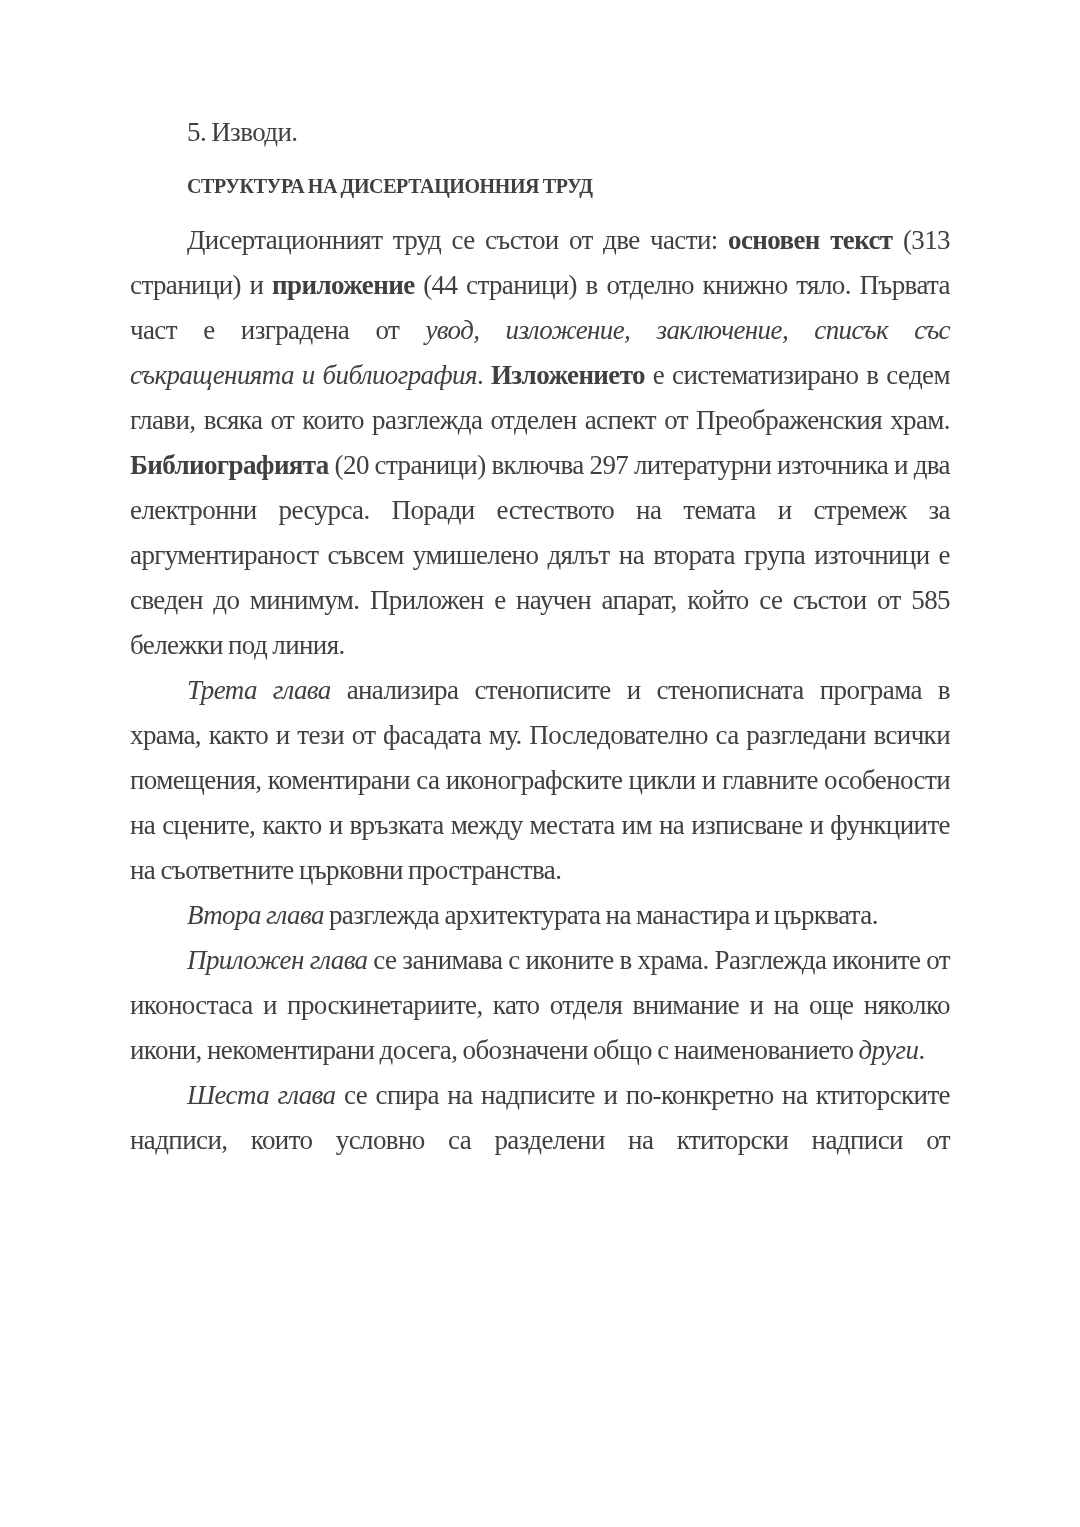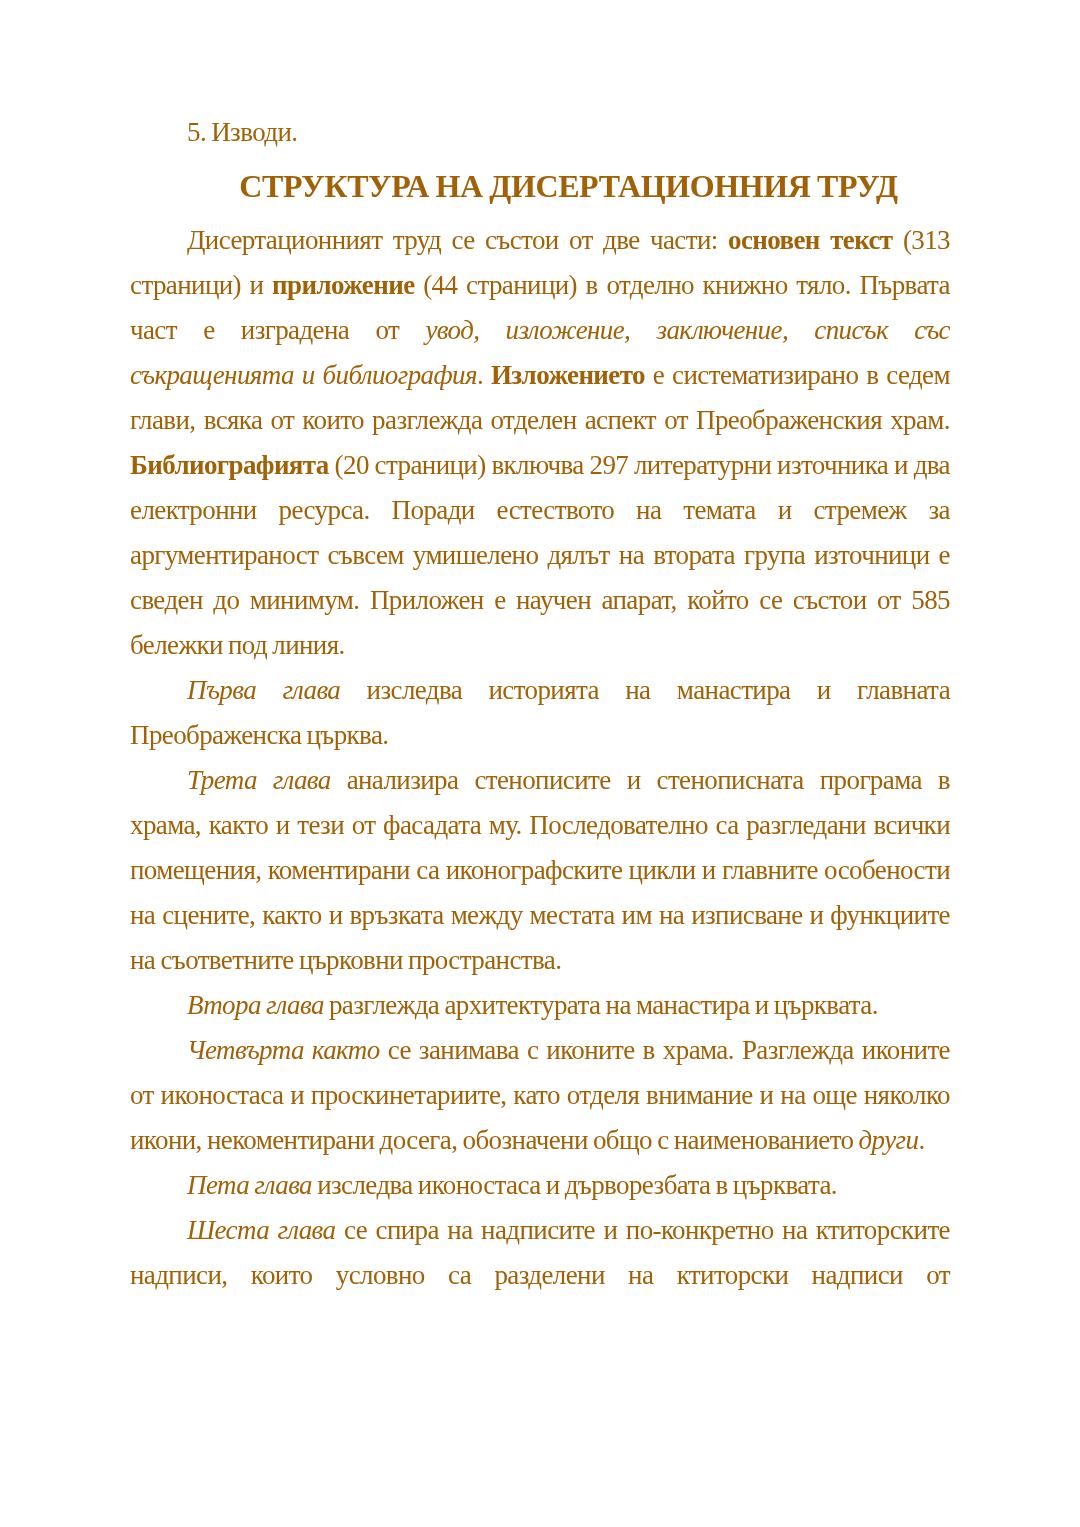--- a/index.html
+++ b/index.html
@@ -29,34 +29,32 @@
     text-indent: 57px;
     text-align: justify;
   }
   .para.justify-last {
     text-align-last: justify;
     font-family: Liberation Serif, serif;
   }
   .heading {
     margin: 9px 0 9px 0;
     text-indent: 57px;
-    font-size: 32px;
+    font-size: 20px;
     font-weight: bold;
     letter-spacing: -0.4px;
-    text-align: center;
+    text-align: left;
   }
   .run-b { font-weight: bold; }
   .run-i { font-style: italic; }
 </style>
 </head>
 <body style="background: rgb(255, 255, 255);">
 
-<div class="page" style="color: #a16207;">
+<div class="page" style="color: #404040;">
   <p class="para"><span>5. Изводи.</span></p>
   <h2 class="heading">СТРУКТУРА НА ДИСЕРТАЦИОННИЯ ТРУД</h2>
   <p class="para"><span>Дисертационният труд се състои от две части: </span><span class="run-b">основен текст</span><span> (313 страници) и </span><span class="run-b">приложение</span><span> (44 страници) в отделно книжно тяло. Първата част е изградена от </span><span class="run-i">увод, изложение, заключение, списък със съкращенията и библиография</span><span>. </span><span class="run-b">Изложението</span><span> е систематизирано в седем глави, всяка от които разглежда отделен аспект от Преображенския храм. </span><span class="run-b">Библиографията</span><span> (20 страници) включва 297 литературни източника и два електронни ресурса. Поради естеството на темата и стремеж за аргументираност съвсем умишелено дялът на втората група източници е сведен до минимум. Приложен е научен апарат, който се състои от 585 бележки под линия.</span></p>
-  <p class="para"><span class="run-i">Първа глава</span><span> изследва историята на манастира и главната Преображенска църква.</span></p>
   <p class="para"><span class="run-i">Трета глава</span><span> анализира стенописите и стенописната програма в храма, както и тези от фасадата му. Последователно са разгледани всички помещения, коментирани са иконографските цикли и главните особености на сцените, както и връзката между местата им на изписване и функциите на съответните църковни пространства.</span></p>
   <p class="para"><span class="run-i">Втора глава</span><span> разглежда архитектурата на манастира и църквата.</span></p>
-  <p class="para"><span class="run-i">Четвърта както</span><span> се занимава с иконите в храма. Разглежда иконите от иконостаса и проскинетариите, като отделя внимание и на още няколко икони, некоментирани досега, обозначени общо с наименованието </span><span class="run-i">други</span><span>.</span></p>
-  <p class="para"><span class="run-i">Пета глава</span><span> изследва иконостаса и дърворезбата в църквата.</span></p>
+  <p class="para"><span class="run-i">Приложен глава</span><span> се занимава с иконите в храма. Разглежда иконите от иконостаса и проскинетариите, като отделя внимание и на още няколко икони, некоментирани досега, обозначени общо с наименованието </span><span class="run-i">други</span><span>.</span></p>
   <p class="para justify-last"><span class="run-i">Шеста глава</span><span> се спира на надписите и по-конкретно на ктиторските надписи, които условно са разделени на ктиторски надписи от</span></p>
 </div>
 
 </body></html>

